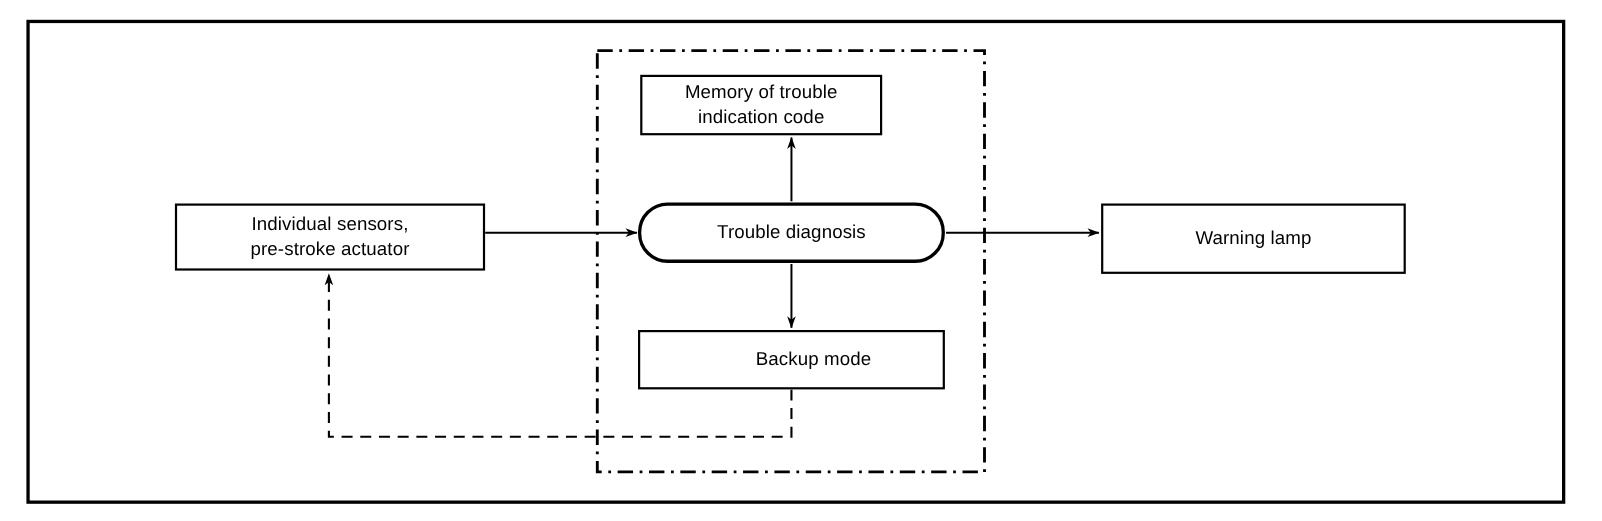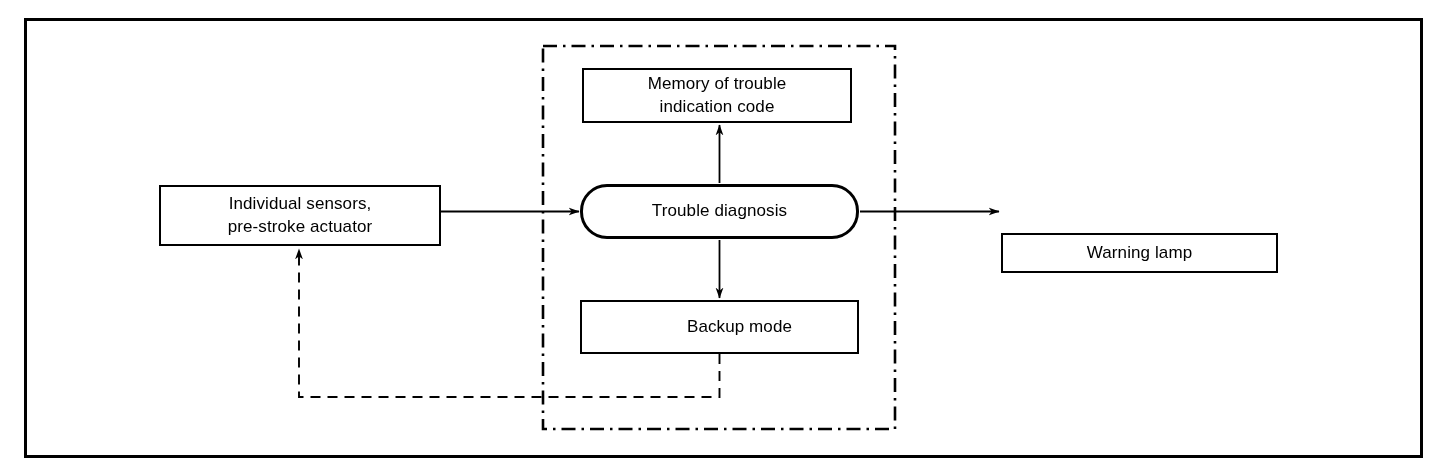--- a/index.html
+++ b/index.html
@@ -45,21 +45,21 @@
     line-height: 1.30;
     letter-spacing: 0.1px;
     white-space: pre-line;
   }
   .block.bold-border {
     border-width: 3px;
   }
   #block-memory {
     left: 582px;
     top: 68px;
-    width: 270px;
+    width: 220px;
     height: 55px;
   }
   #block-sensors {
     left: 159px;
     top: 185px;
     width: 282px;
     height: 61px;
   }
   #block-diagnosis {
     left: 580px;
@@ -72,22 +72,21 @@
     left: 580px;
     top: 300px;
     width: 279px;
     height: 54px;
     padding-left: 40px;
   }
   #block-warning {
     left: 1001px;
     top: 185px;
     width: 277px;
-    height: 40px;
-    margin-top: 48px;
+    height: 64px;
   }
   
   #connectors, #boundary-svg {
     position: absolute;
     left: 0;
     top: 0;
     width: 1456px;
     height: 474px;
     overflow: visible;
   }

